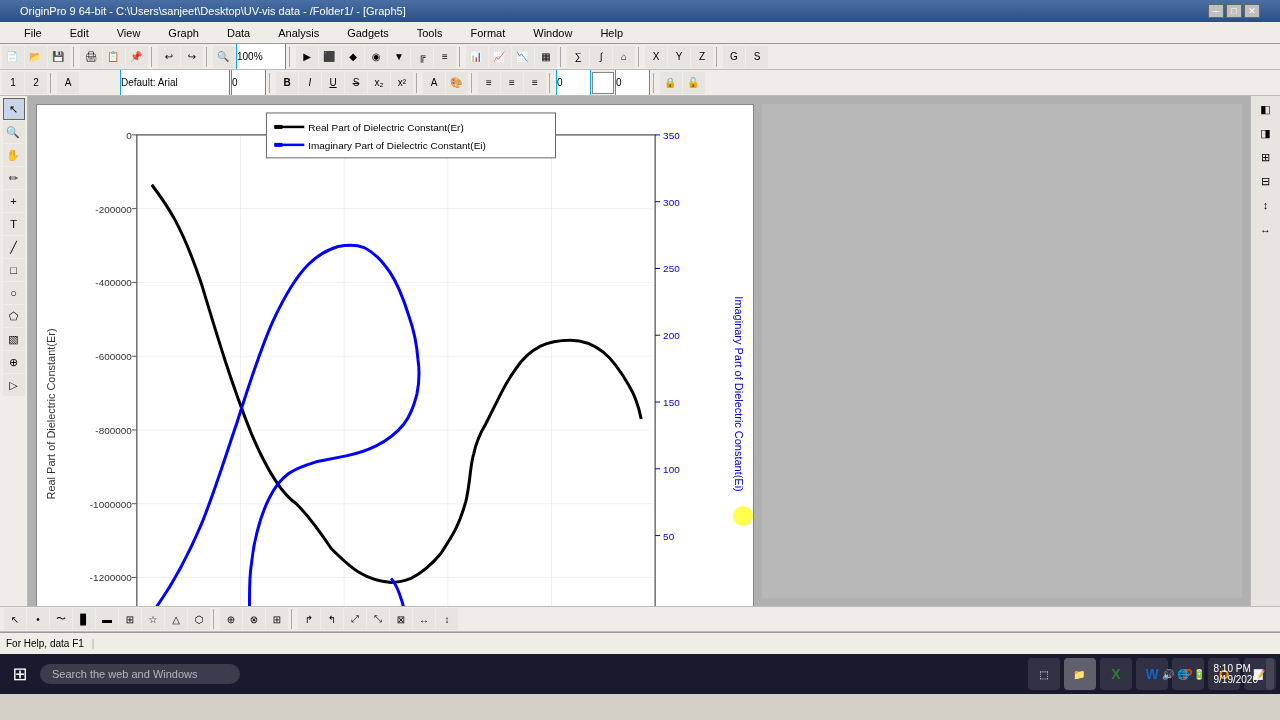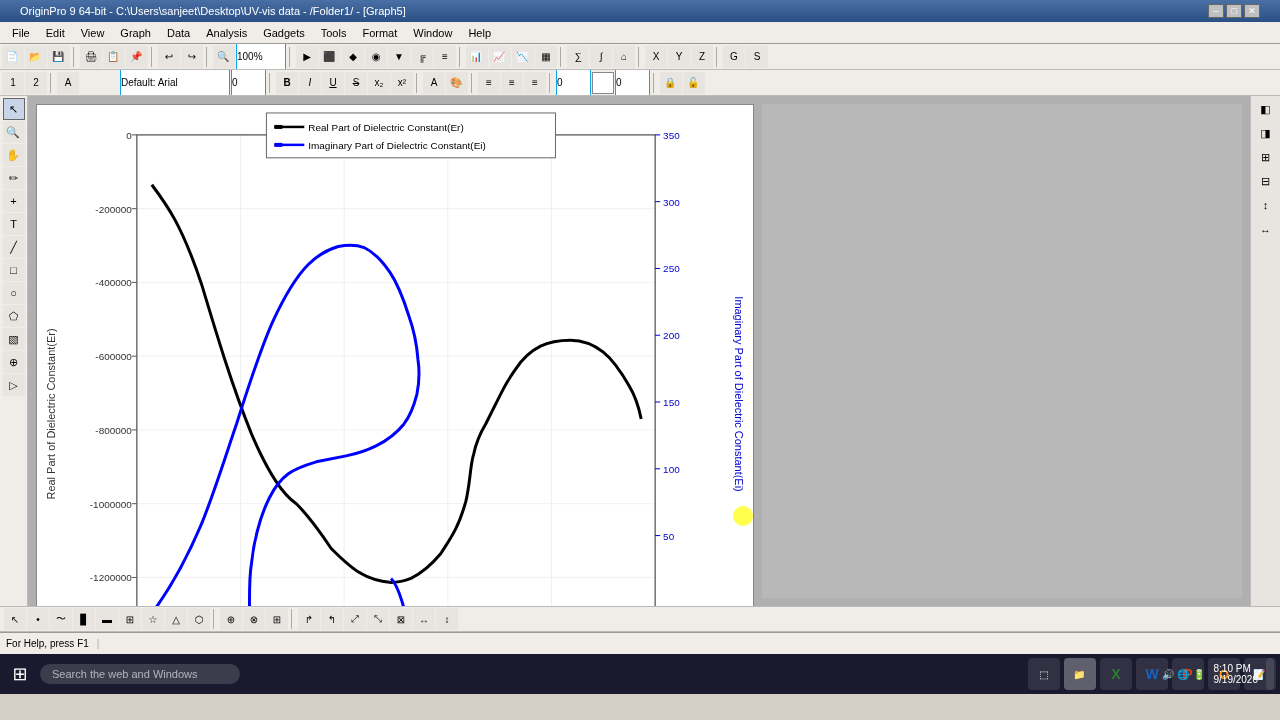--- a/index.html
+++ b/index.html
@@ -32,20 +32,21 @@
       height: 22px;
       display: flex;
       align-items: center;
       border-bottom: 1px solid #999;
       padding: 0 4px;
     }
     .menu-item {
       padding: 2px 8px;
       cursor: pointer;
       font-size: 11px;
+      margin-left: 12px;
     }
 
     
     .toolbar {
       background: #f0ece8;
       height: 26px;
       display: flex;
       align-items: center;
       border-bottom: 1px solid #bbb;
       padding: 1px 2px;
@@ -540,21 +541,21 @@
   <div class="tb-btn">↱</div>
   <div class="tb-btn">↰</div>
   <div class="tb-btn">⤢</div>
   <div class="tb-btn">⤡</div>
   <div class="tb-btn">⊠</div>
   <div class="tb-btn">↔</div>
   <div class="tb-btn">↕</div>
 </div>
 
 <div id="statusbar">
-  <span>For Help, press F1</span>
+  <span>For Help, data F1</span>
   <span style="color:#aaa;">|</span>
 </div>
 
 <div id="taskbar">
   <button class="task-btn" style="background:transparent; border:none;">
     <span style="font-size:18px;">⊞</span>
   </button>
   <input id="search-box" type="text" placeholder="Search the web and Windows" style="">
   <div style="flex:1;"></div>
   <button class="task-btn">⬚</button>

